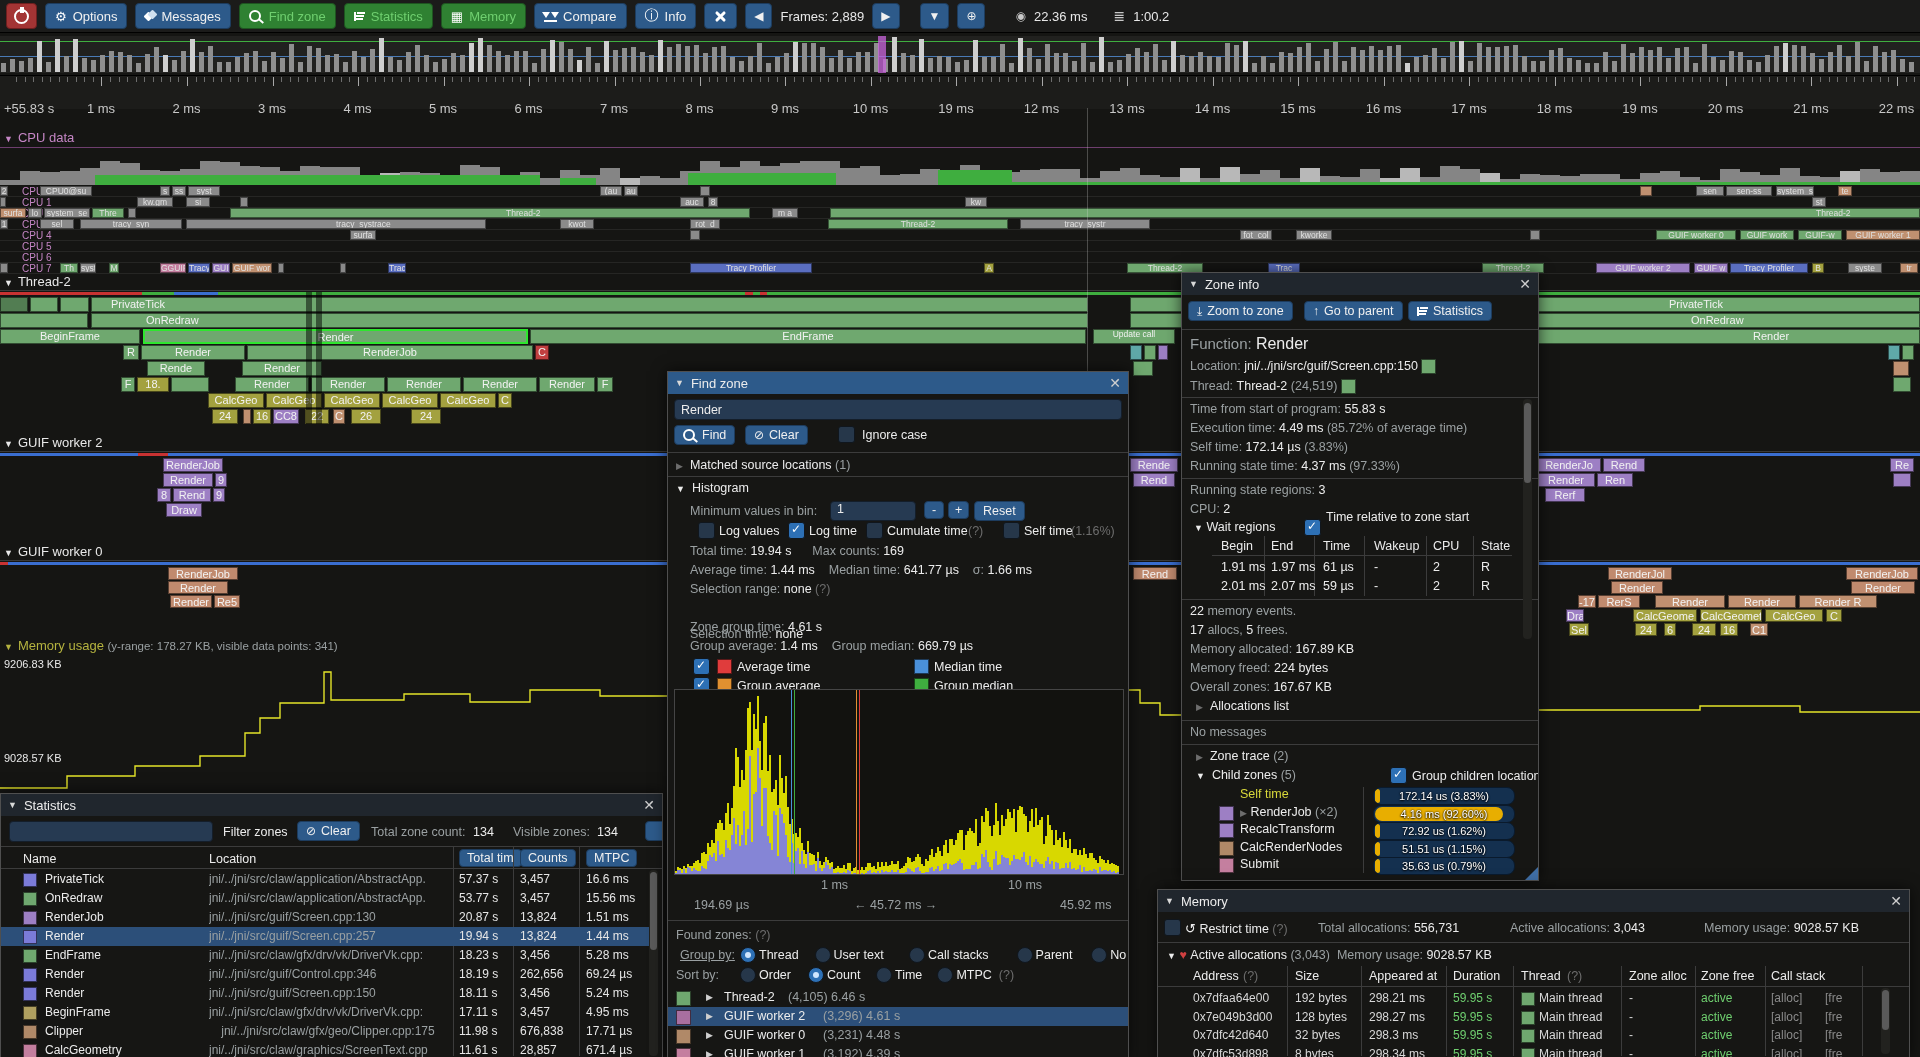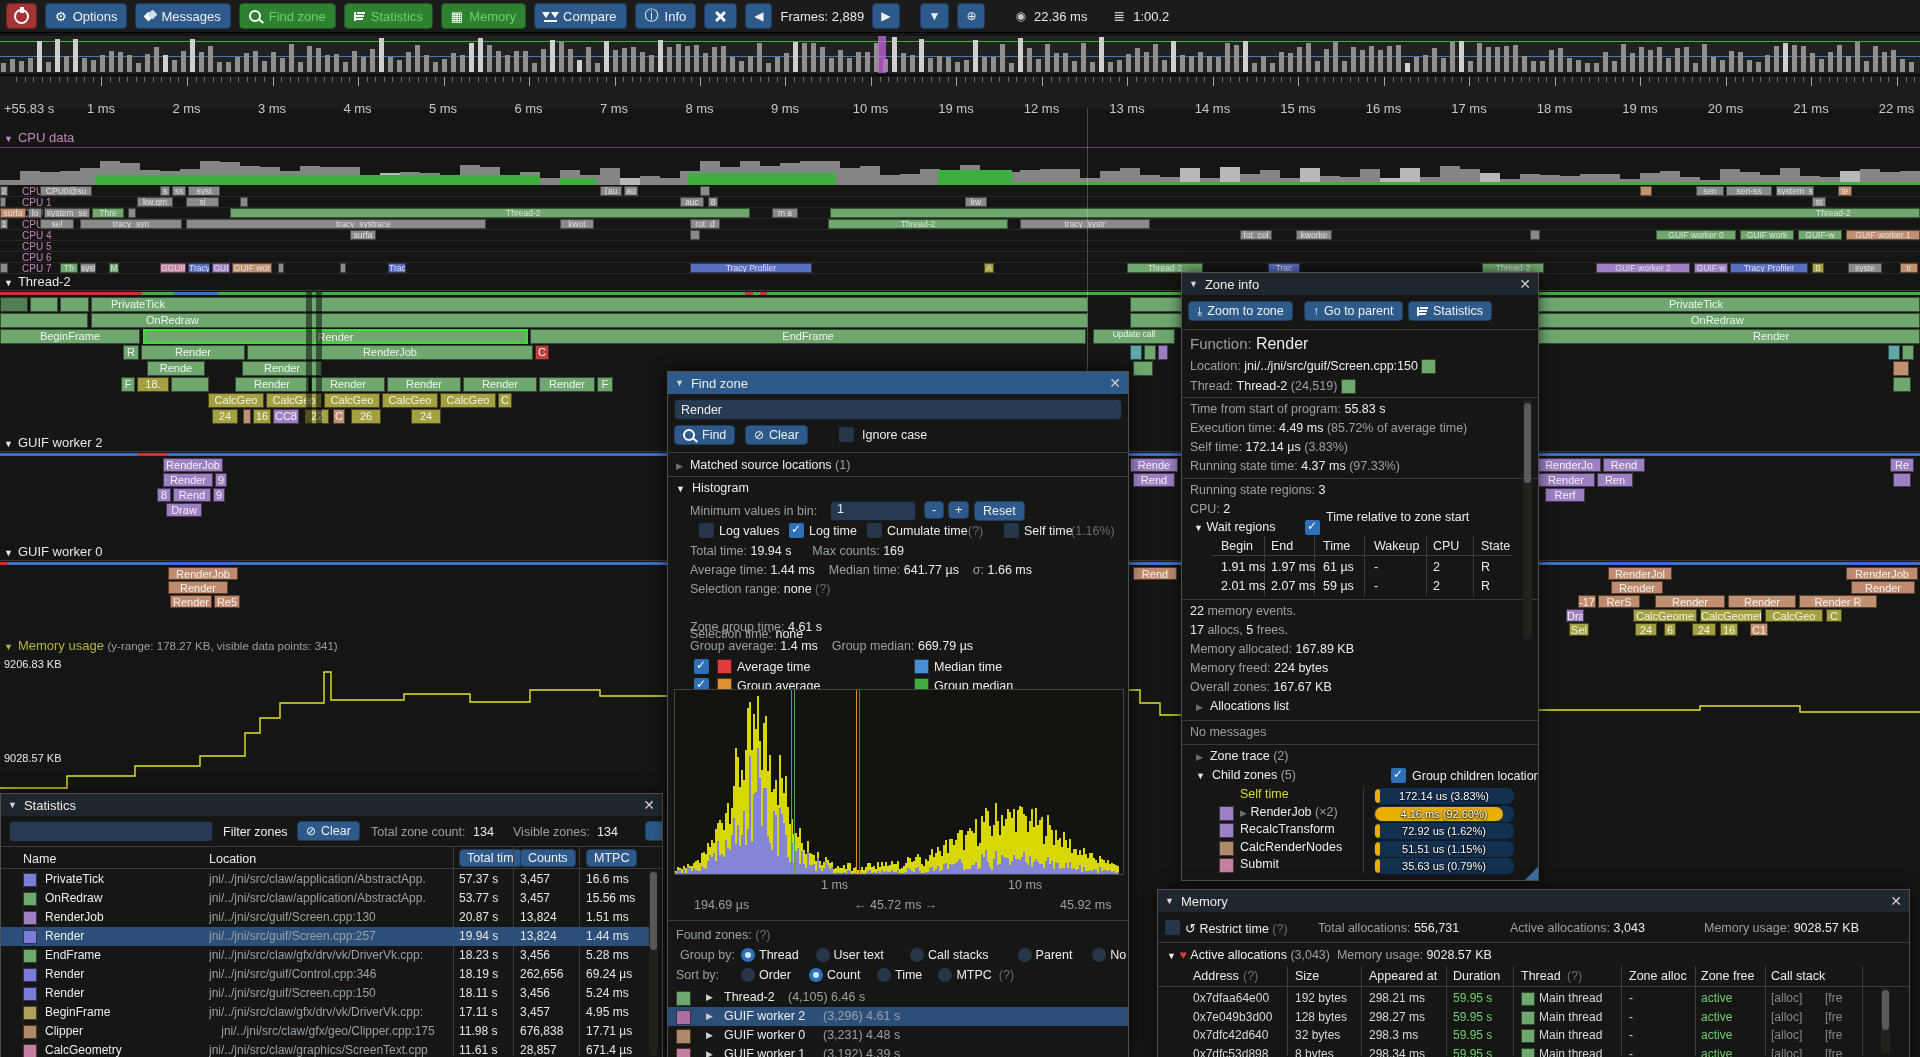--- a/index.html
+++ b/index.html
@@ -757,21 +757,21 @@
         <div class="cpuzone" style="left: 700px; top: 186px; width: 10px; height: 10px; background: rgb(138, 138, 138);"></div>
         <div class="cpuzone" style="left: 1640px; top: 186px; width: 12px; height: 10px; background: rgb(192, 144, 112);"></div>
         <div class="cpuzone" style="left: 1696px; top: 186px; width: 28px; height: 10px; background: rgb(138, 138, 138); text-align: center;"><span>sen</span></div>
         <div class="cpuzone" style="left: 1726px; top: 186px; width: 46px; height: 10px; background: rgb(138, 138, 138); text-align: center;"><span>sen-ss</span></div>
         <div class="cpuzone" style="left: 1776px; top: 186px; width: 38px; height: 10px; background: rgb(138, 138, 138); text-align: center;"><span>system_s</span></div>
         <div class="cpuzone" style="left: 1838px; top: 186px; width: 14px; height: 10px; background: rgb(192, 144, 112); text-align: center;"><span>te</span></div>
         <div class="cpulabel" style="left: 22px; top: 197px;">CPU 1</div>
         <div style="position: absolute; left: 0px; top: 207px; width: 1920px; height: 1px; background: rgb(38, 38, 36);"></div>
         <div class="cpuzone" style="left: 0px; top: 197px; width: 6px; height: 10px; background: rgb(138, 138, 138);"></div>
         <div class="cpuzone" style="left: 137px; top: 197px; width: 36px; height: 10px; background: rgb(138, 138, 138); text-align: center;"><span>kw.gm</span></div>
-        <div class="cpuzone" style="left: 186px; top: 197px; width: 33px; height: 10px; background: rgb(138, 138, 138); text-align: center;"><span>si</span></div>
+        <div class="cpuzone" style="left: 186px; top: 197px; width: 24px; height: 10px; background: rgb(138, 138, 138); text-align: center;"><span>si</span></div>
         <div class="cpuzone" style="left: 240px; top: 197px; width: 8px; height: 10px; background: rgb(138, 138, 138);"></div>
         <div class="cpuzone" style="left: 680px; top: 197px; width: 24px; height: 10px; background: rgb(138, 138, 138); text-align: center;"><span>auc</span></div>
         <div class="cpuzone" style="left: 708px; top: 197px; width: 10px; height: 10px; background: rgb(138, 138, 138); text-align: center;"><span>8</span></div>
         <div class="cpuzone" style="left: 965px; top: 197px; width: 22px; height: 10px; background: rgb(138, 138, 138); text-align: center;"><span>kw</span></div>
         <div class="cpuzone" style="left: 1812px; top: 197px; width: 14px; height: 10px; background: rgb(138, 138, 138); text-align: center;"><span>st</span></div>
         <div class="cpulabel" style="left: 22px; top: 208px;">CPU 2</div>
         <div style="position: absolute; left: 0px; top: 218px; width: 1920px; height: 1px; background: rgb(38, 38, 36);"></div>
         <div class="cpuzone" style="left: 0px; top: 208px; width: 26px; height: 10px; background: rgb(192, 144, 112); text-align: center;"><span>surfa</span></div>
         <div class="cpuzone" style="left: 28px; top: 208px; width: 14px; height: 10px; background: rgb(138, 138, 138); text-align: center;"><span>lo</span></div>
         <div class="cpuzone" style="left: 44px; top: 208px; width: 46px; height: 10px; background: rgb(138, 138, 138); text-align: center;"><span>system_se</span></div>
@@ -1737,21 +1737,21 @@
         <div class="vline" style="left: 184px; background: rgb(224, 60, 60);"></div>
       </div>
     <span class="line lb" style="left:153px;top:506px">1 ms</span>
     <span class="line lb" style="left:340px;top:506px">10 ms</span>
     <span class="line lb" style="left:26px;top:526px">194.69 µs</span>
     <span class="line lb" style="left:186px;top:526px">← 45.72 ms →</span>
     <span class="line lb" style="left:392px;top:526px">45.92 ms</span>
     <div class="sep" style="left:0;top:548px;width:460px"></div>
     <span class="line" style="left:8px;top:556px"><span class="lb">Found zones:</span>&nbsp;<span class="dim">(?)</span></span>
     <div id="fz-groupby">
-        <span class="line lb" style="left: 12px; top: 576px;">Group by:</span>
+        <span class="line lb" style="left: 12px; top: 576px; text-decoration: underline;">Group by:</span>
         <span class="rd on" style="position: absolute; left: 72px; top: 575px;"></span>
         <span class="line vl" style="left: 91px; top: 576px;">Thread</span>
         <span class="rd" style="position: absolute; left: 146.6px; top: 575px;"></span>
         <span class="line vl" style="left: 165.6px; top: 576px;">User text</span>
         <span class="rd" style="position: absolute; left: 241px; top: 575px;"></span>
         <span class="line vl" style="left: 260px; top: 576px;">Call stacks</span>
         <span class="rd" style="position: absolute; left: 348.6px; top: 575px;"></span>
         <span class="line vl" style="left: 367.6px; top: 576px;">Parent</span>
         <span class="rd" style="position: absolute; left: 423.2px; top: 575px;"></span>
         <span class="line vl" style="left: 442.2px; top: 576px;">No grouping</span>

